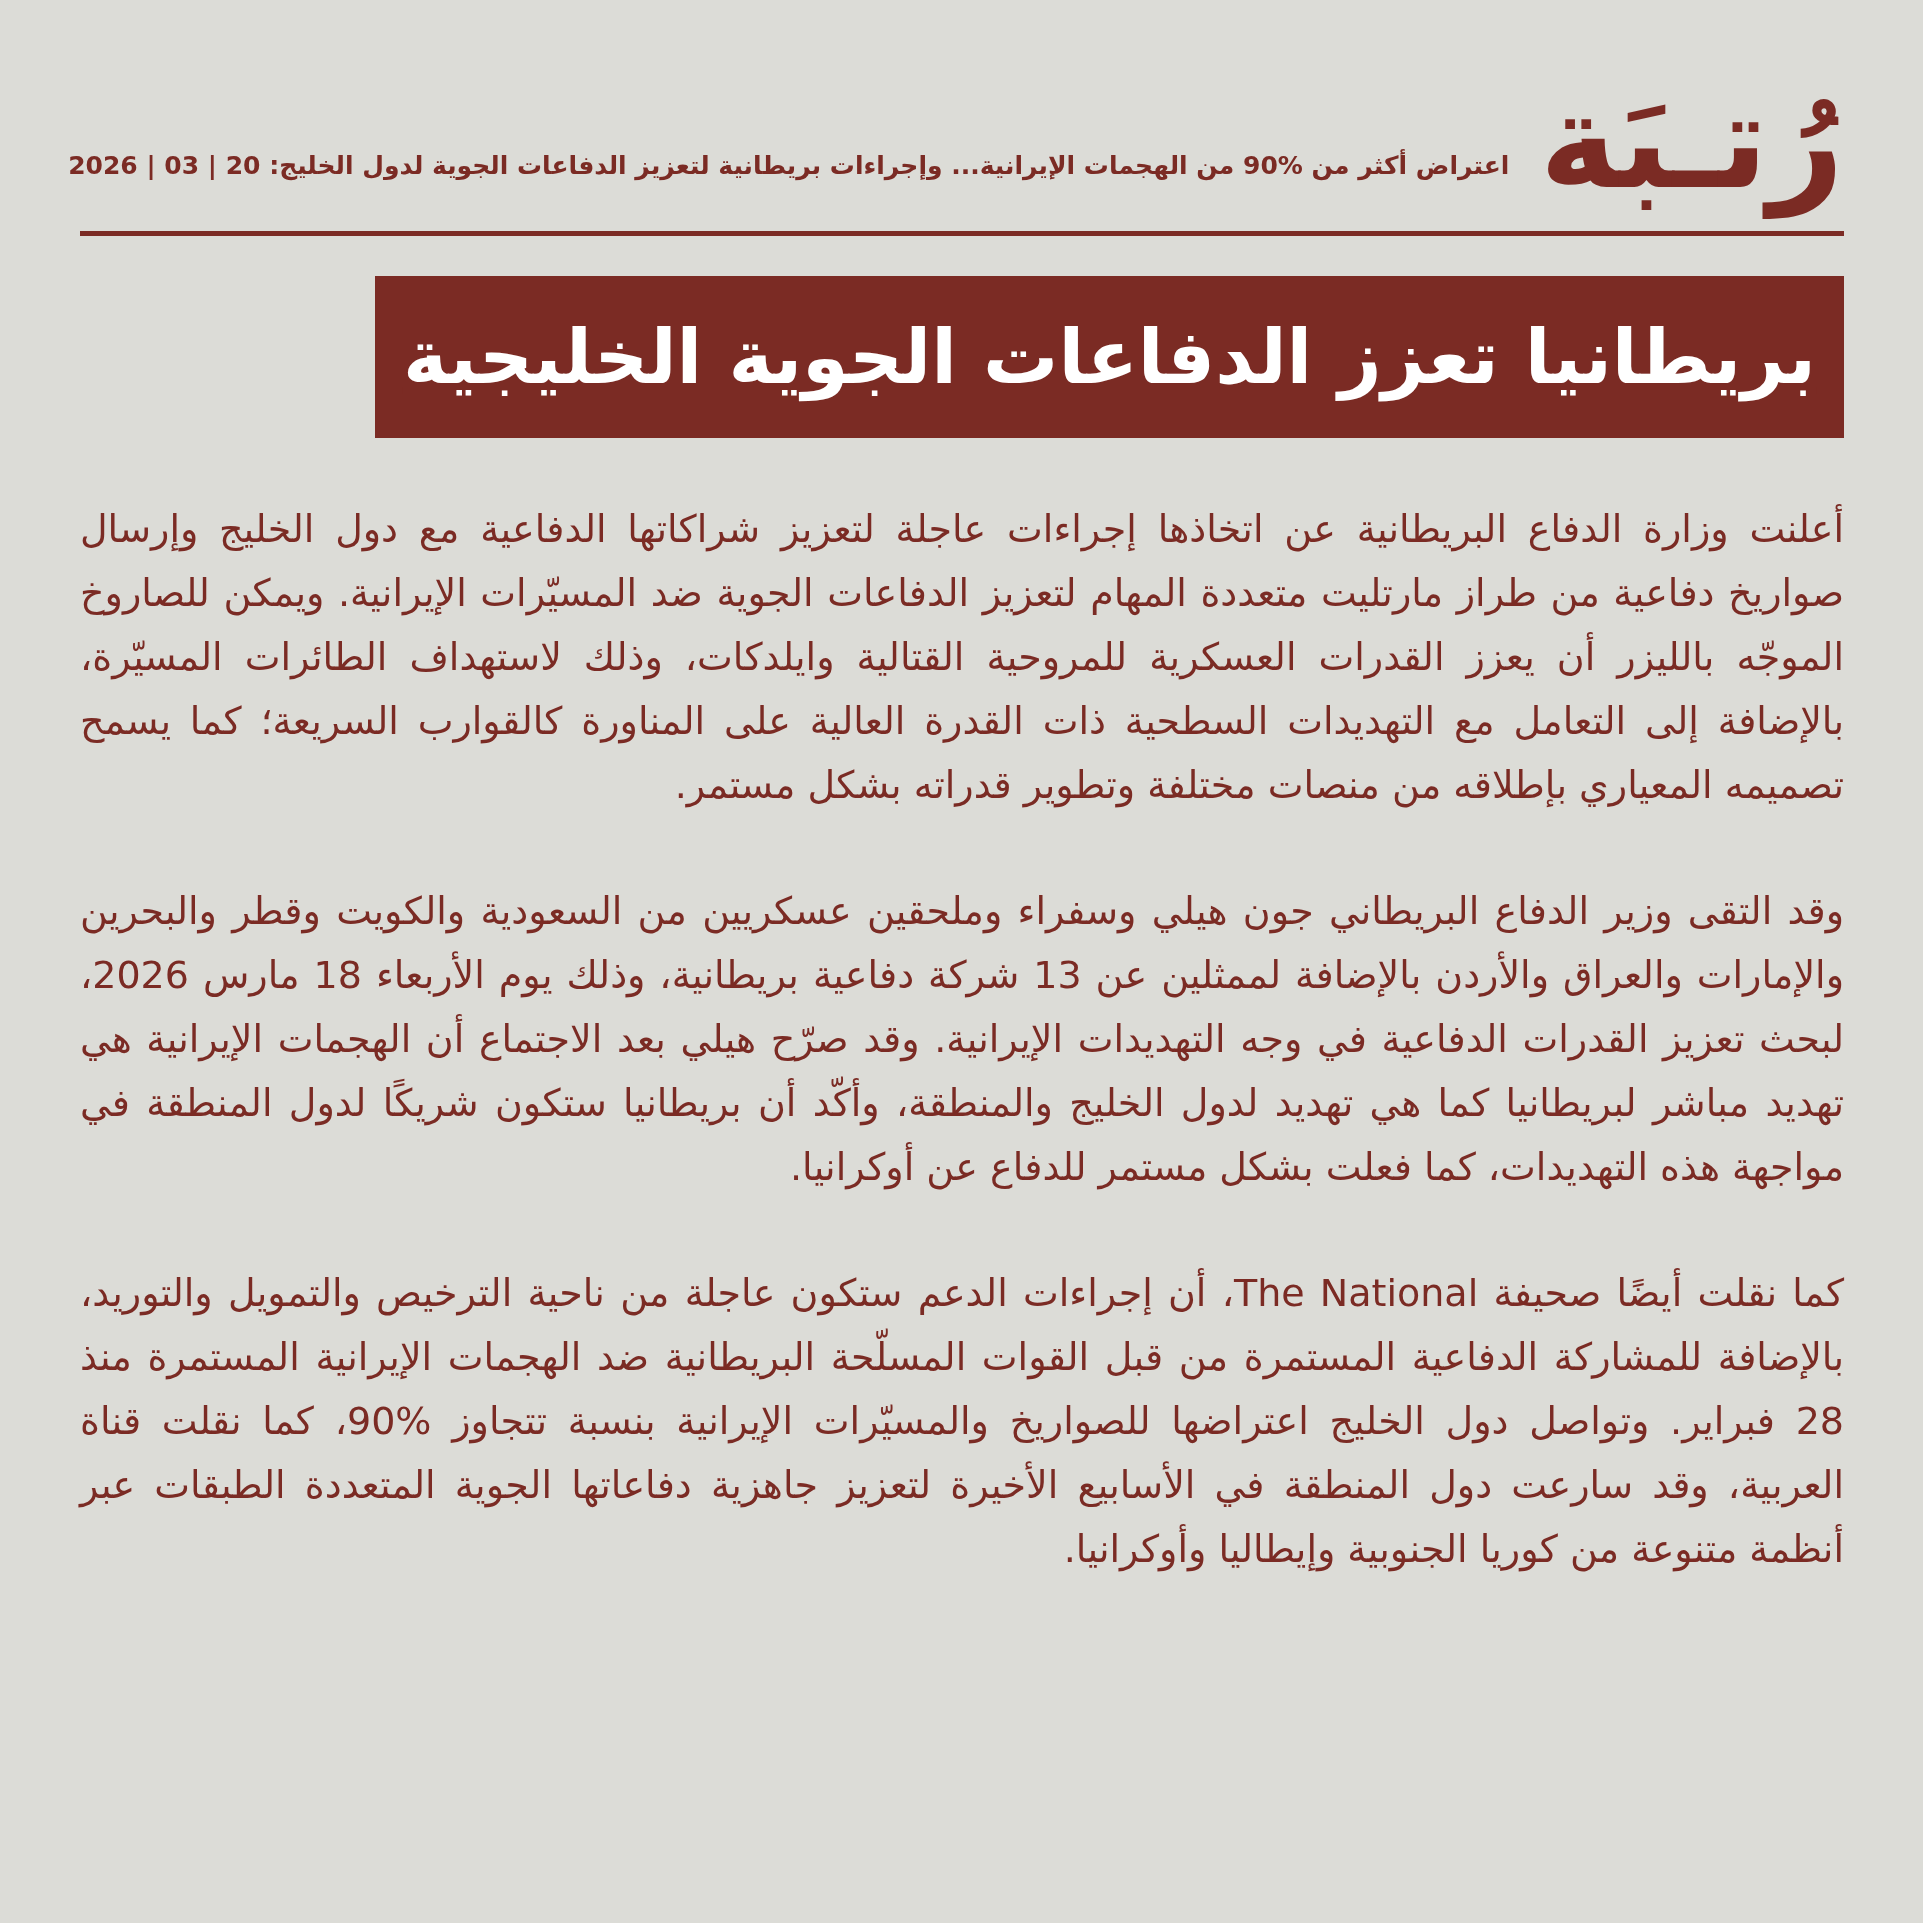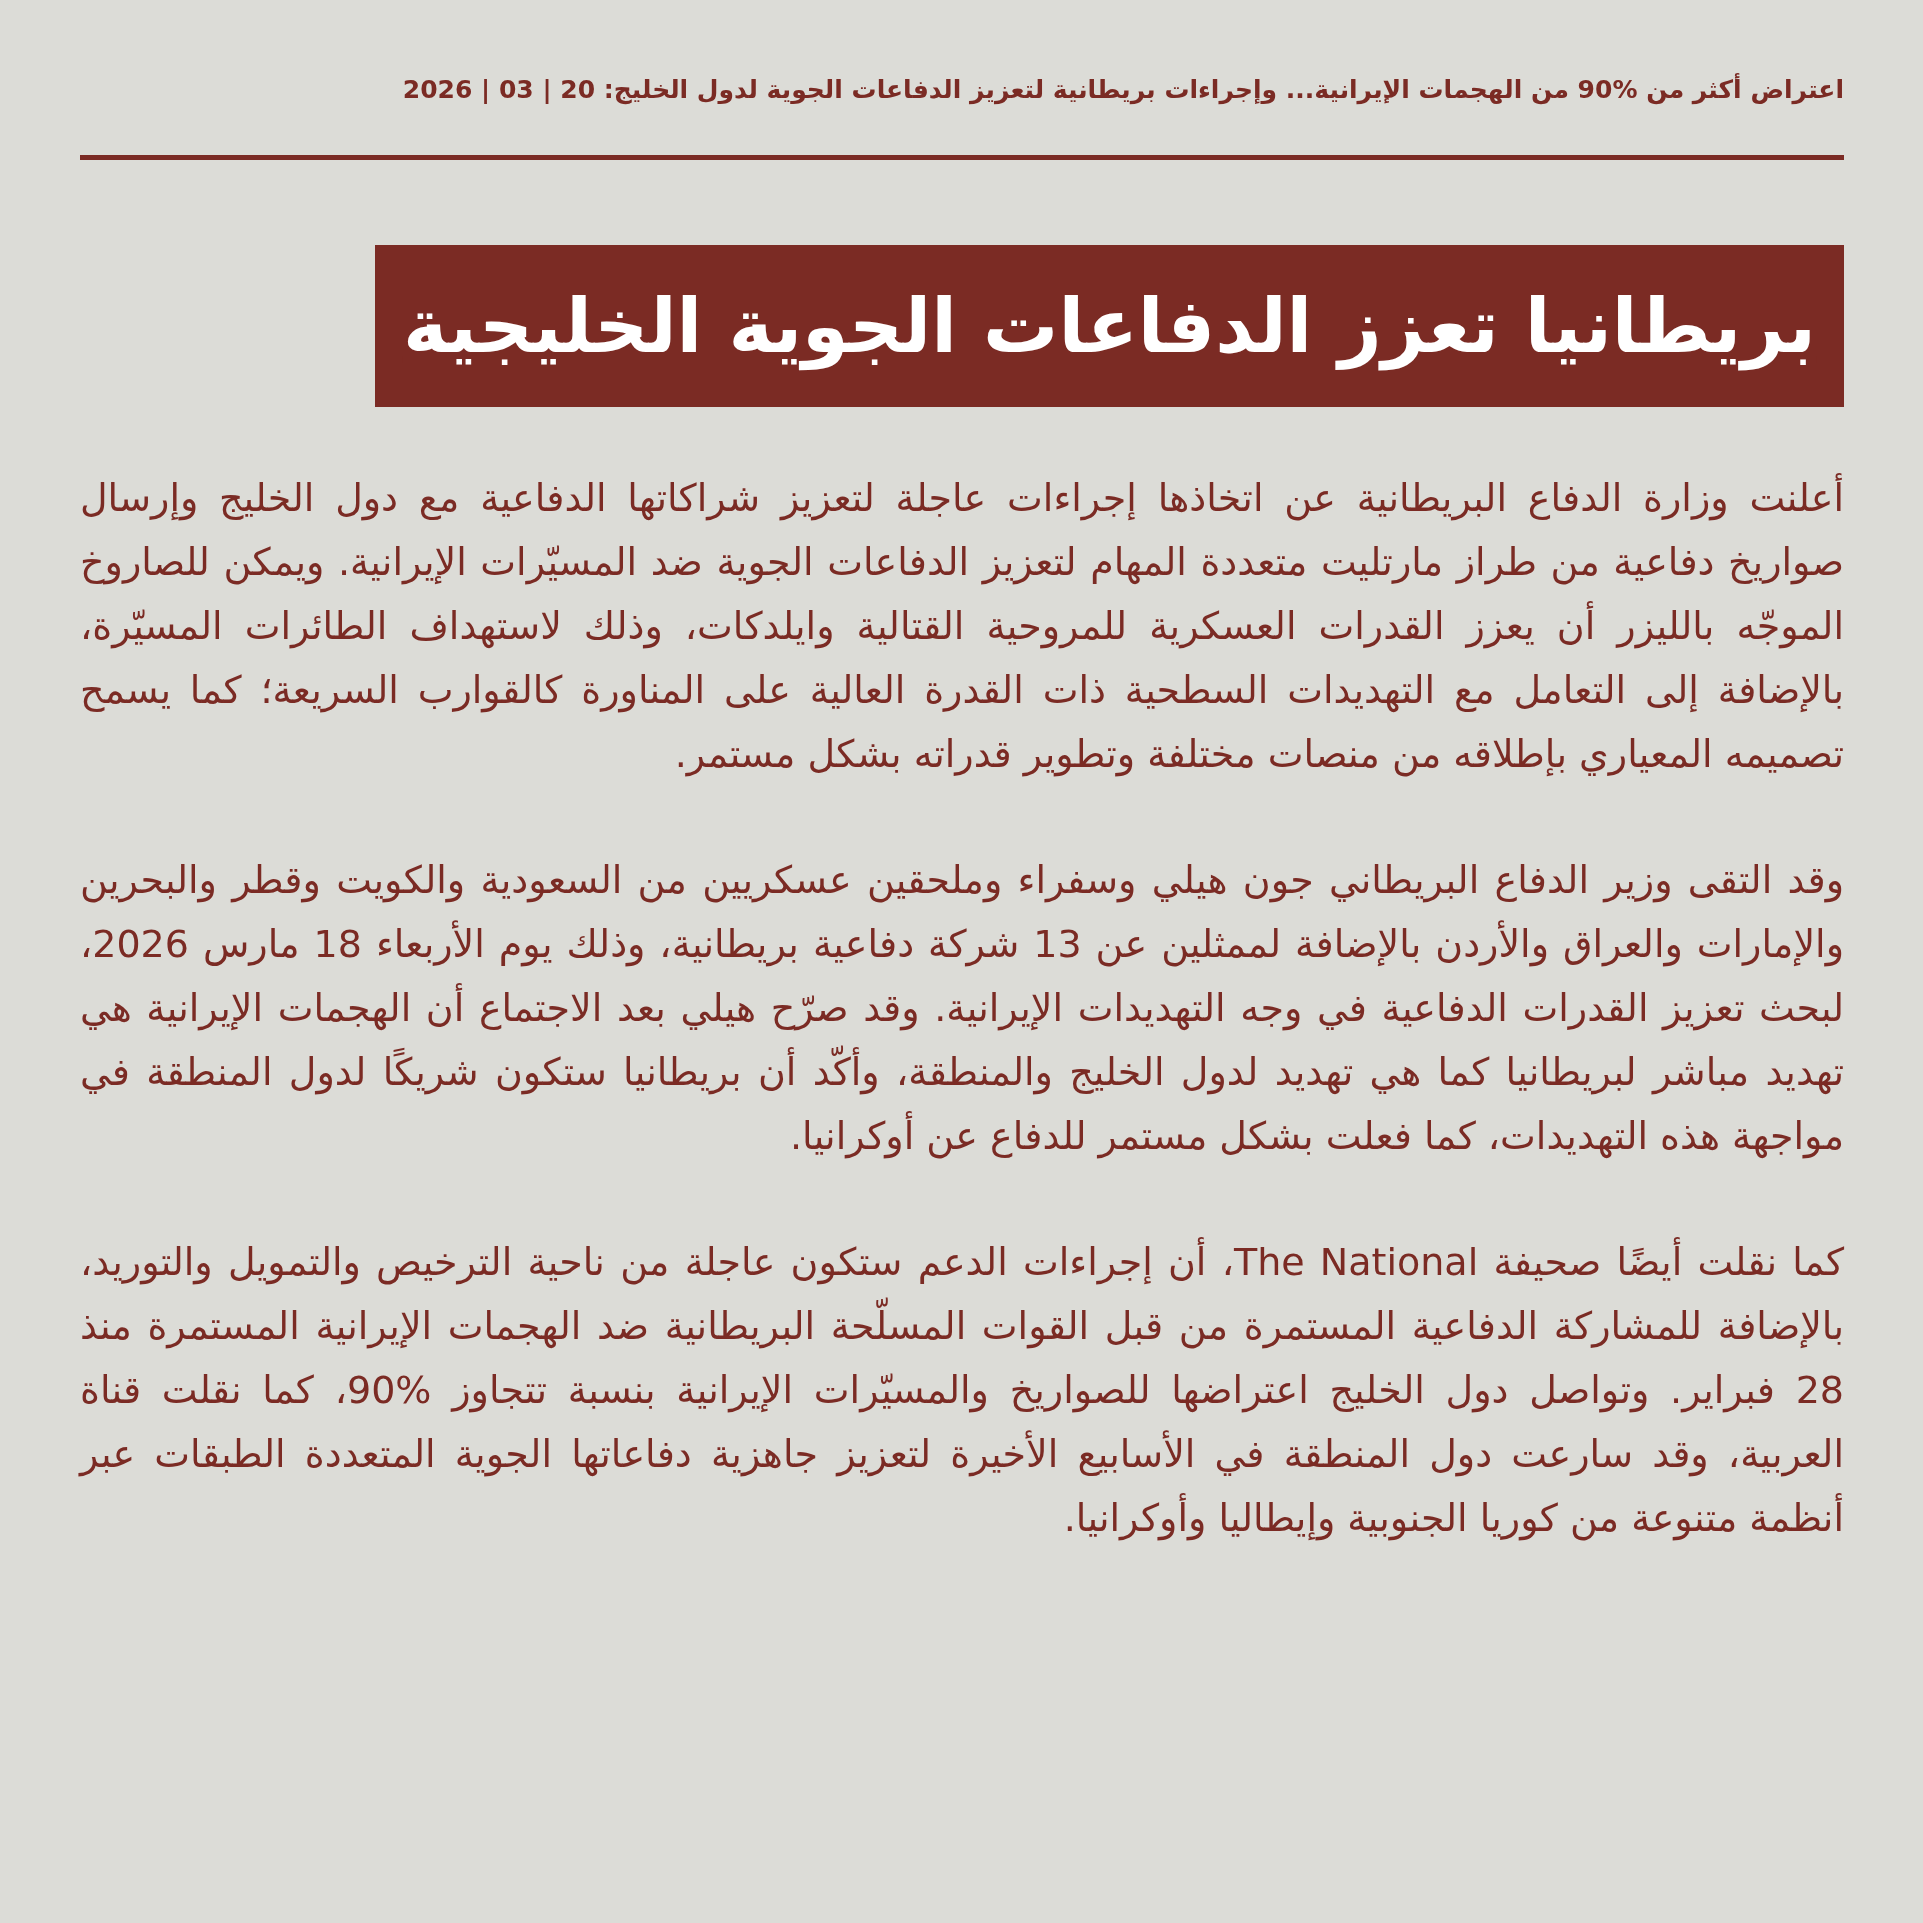--- a/index.html
+++ b/index.html
@@ -40,21 +40,21 @@
     margin-bottom:27px;
     flex:0 1 auto;
     min-width:0;
   }
   .rule{
     height:5.3px;
     background:var(--accent);
     margin-top:24px;
   }
   .banner{
-    margin-top:85px;
+    margin-top:40px;
     margin-left:auto;
     margin-right:0;
     width:1469px;
     height:162px;
     background:var(--accent);
     display:flex;
     align-items:center;
     justify-content:center;
     text-decoration:underline;
   }
@@ -79,20 +79,21 @@
   }
   .seg{font-weight:400;}
   .seg-bold{font-weight:400;}
 </style>
 </head>
 <body>
 
 <div class="page" dir="rtl">
 
   <header class="masthead">
+    <div class="logo">رُتـبَة</div>
     <div class="tagline">اعتراض أكثر من %90 من الهجمات الإيرانية... وإجراءات بريطانية لتعزيز الدفاعات الجوية لدول الخليج: 20 | 03 | 2026</div>
   </header>
 
   <div class="rule"></div>
 
   <div class="banner">
     <h1 class="title">بريطانيا تعزز الدفاعات الجوية الخليجية</h1>
   </div>
 
   <main class="article">

